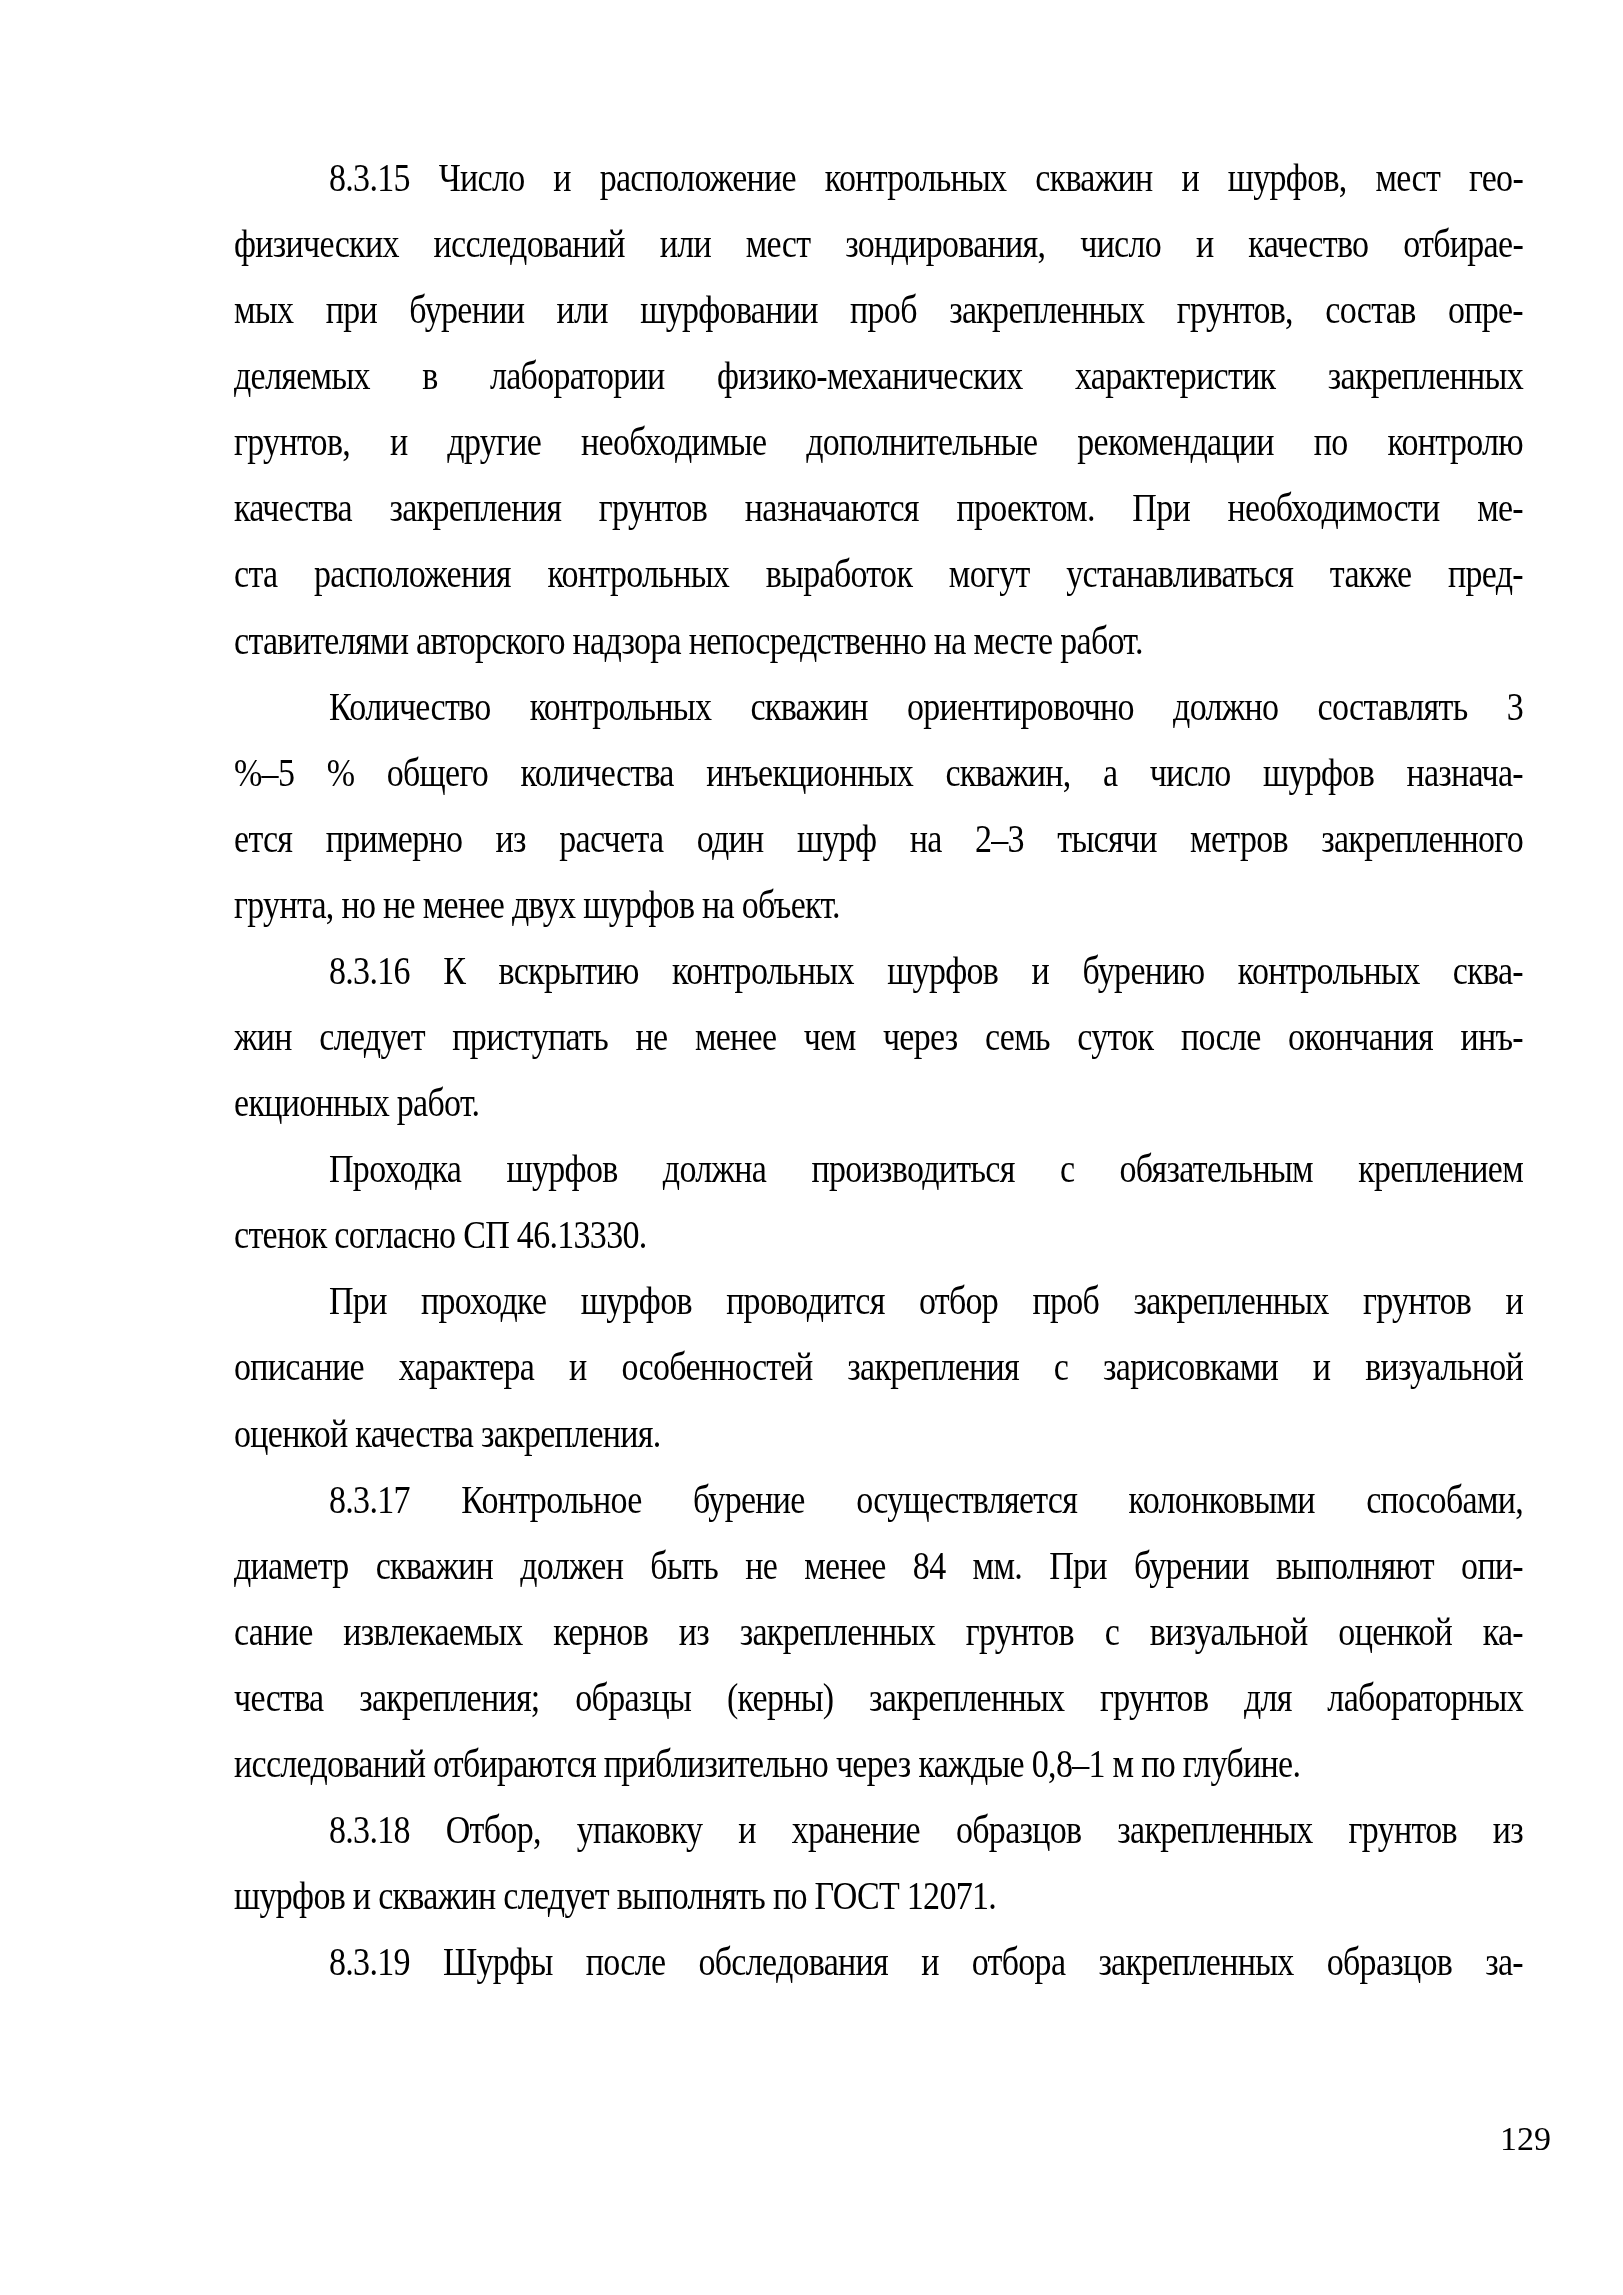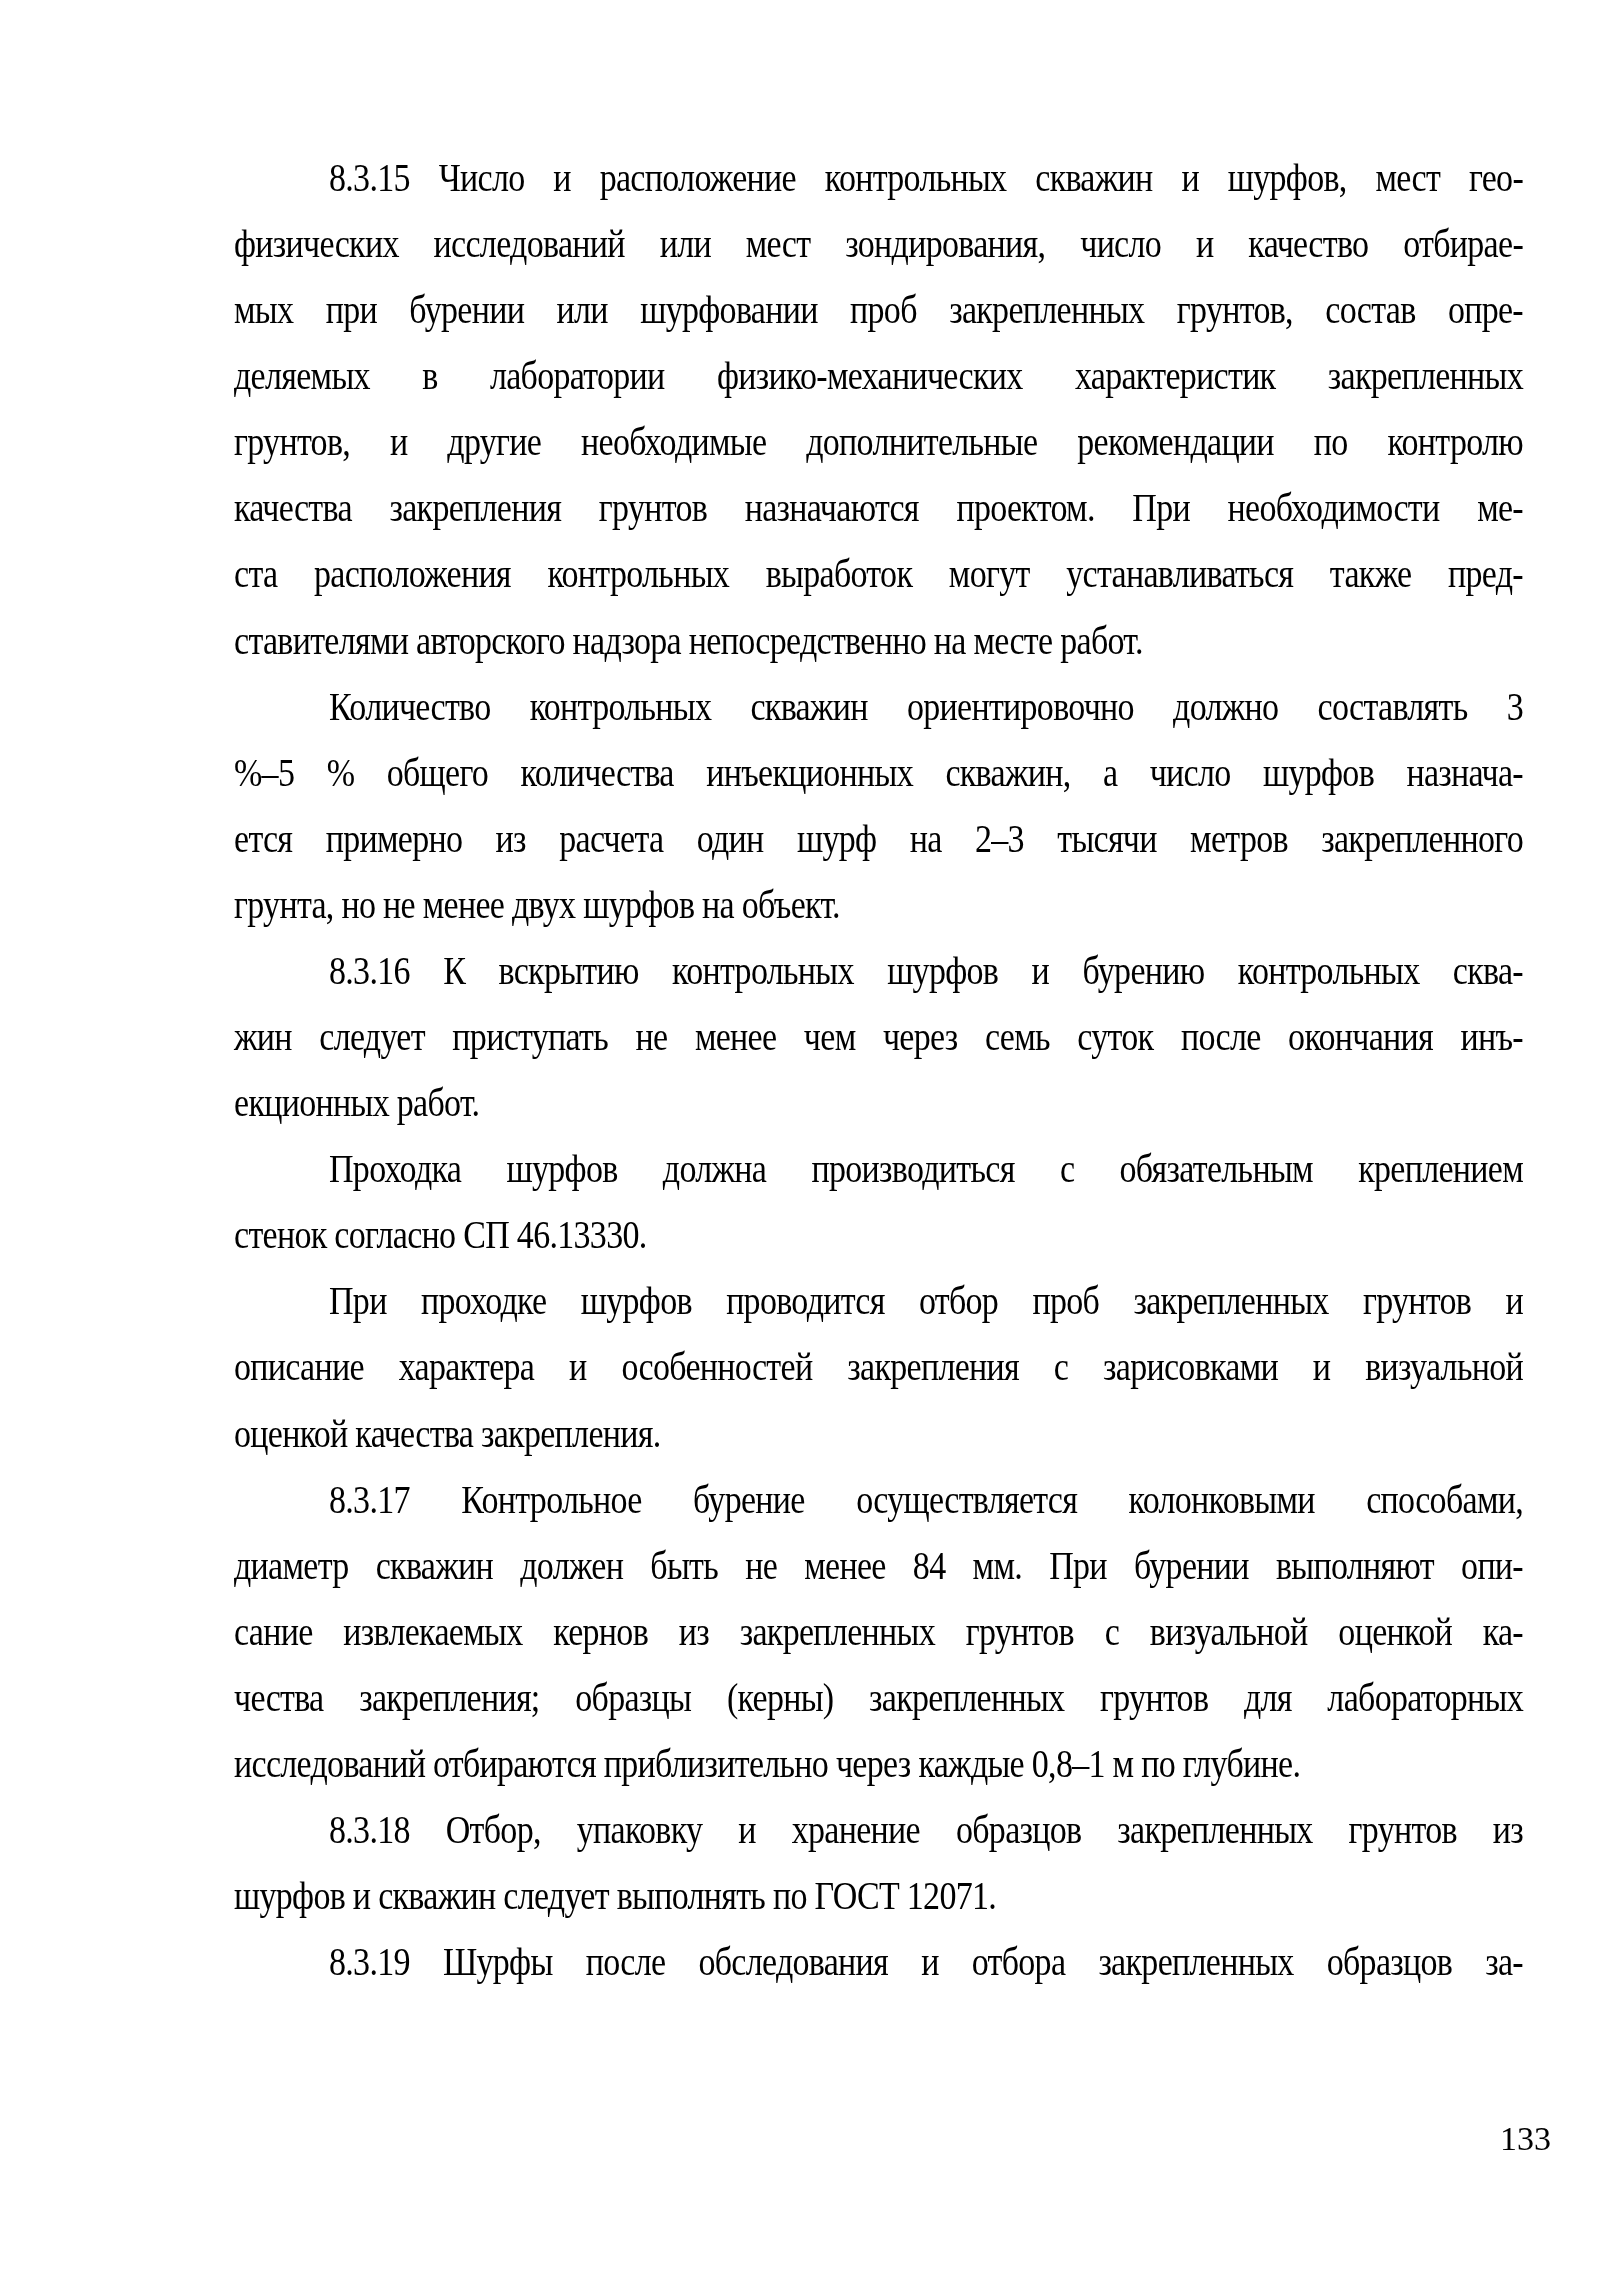--- a/index.html
+++ b/index.html
@@ -77,15 +77,15 @@
       <div class="line para-end">оценкой качества закрепления.</div>
       <div class="line indent">8.3.17 Контрольное бурение осуществляется колонковыми способами,</div>
       <div class="line">диаметр скважин должен быть не менее 84 мм. При бурении выполняют опи-</div>
       <div class="line">сание извлекаемых кернов из закрепленных грунтов с визуальной оценкой ка-</div>
       <div class="line">чества закрепления; образцы (керны) закрепленных грунтов для лабораторных</div>
       <div class="line para-end">исследований отбираются приблизительно через каждые 0,8–1 м по глубине.</div>
       <div class="line indent">8.3.18 Отбор, упаковку и хранение образцов закрепленных грунтов из</div>
       <div class="line para-end">шурфов и скважин следует выполнять по ГОСТ 12071.</div>
       <div class="line indent">8.3.19 Шурфы после обследования и отбора закрепленных образцов за-</div>
     </div>
-  <div class="page-number">133</div>
+  <div class="page-number">129</div>
 </div>
 
 
 </body></html>

